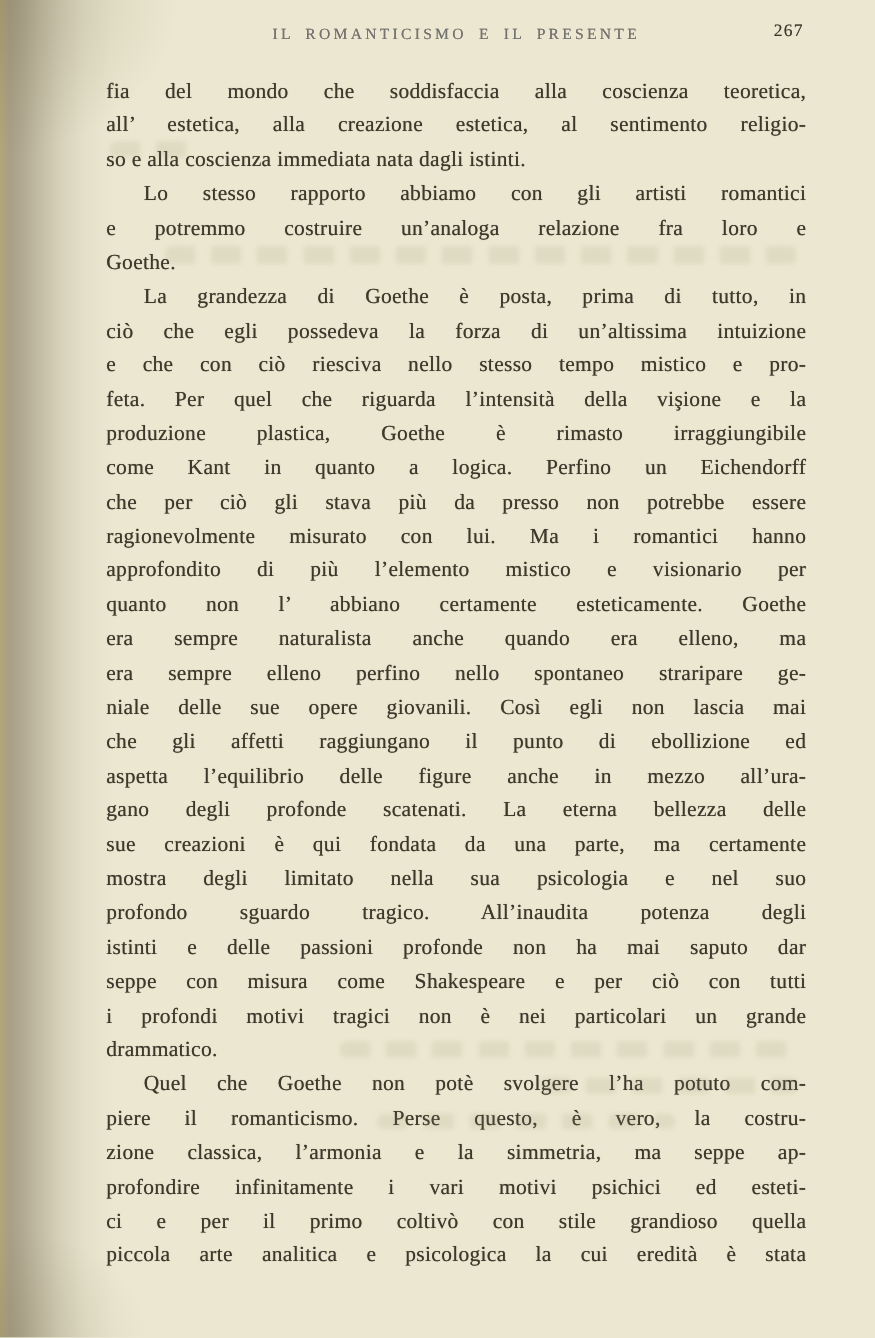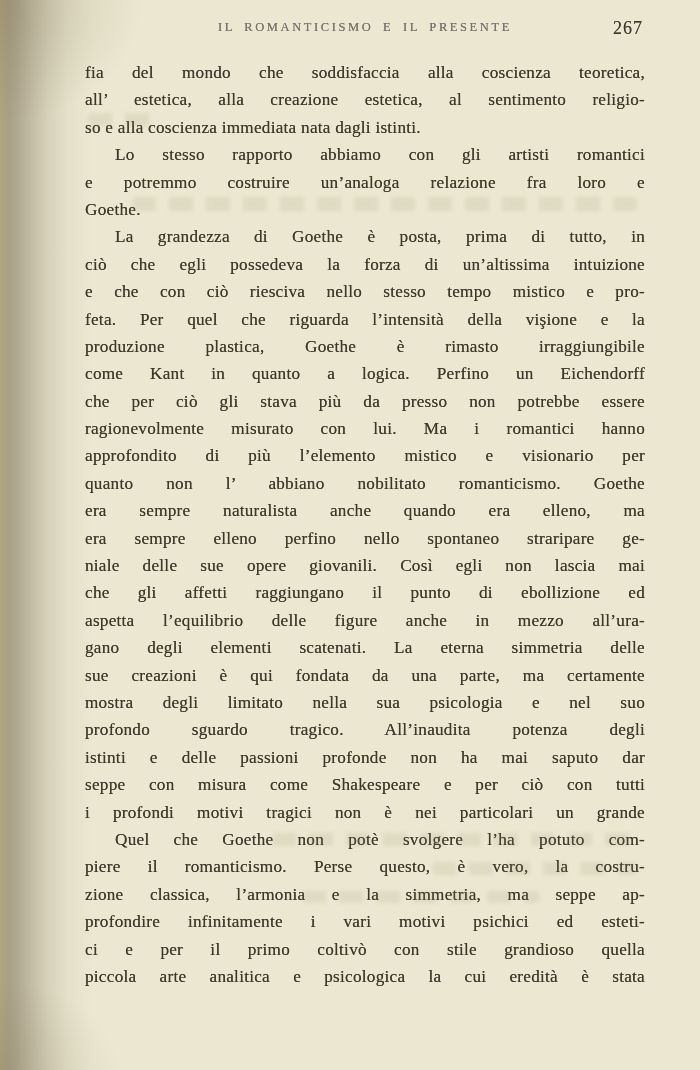--- a/index.html
+++ b/index.html
@@ -35,21 +35,21 @@
     position: absolute; top: 20px; left: 85px; width: 560px; height: 24px;
   }
   .running-title {
     display: block; text-align: center;
     font-size: 12.5px; letter-spacing: 2.6px; word-spacing: 4px;
     color: #737373;
     text-shadow: 0 0 0.5px rgba(71,65,54,0.6);
   }
   .page-number {
     position: absolute; right: 2px; top: -2px;
-    font-size: 18px; color: #3e372c;
+    font-size: 14px; color: #3e372c;
     letter-spacing: 1px;
     text-shadow: 0 0 0.5px rgba(62,55,44,0.6);
   }
   .text-block {
     position: absolute; top: 59px; left: 85px; width: 560px;
   }
   .line {
     height: 27.4px; line-height: 27.4px;
     font-size: 17.2px; letter-spacing: 0.25px;
     color: var(--ink, #3e372c);
@@ -93,33 +93,34 @@
     <div class="line">Goethe.</div>
     <div class="line j ind">La grandezza di Goethe è posta, prima di tutto, in</div>
     <div class="line j">ciò che egli possedeva la forza di un’altissima intuizione</div>
     <div class="line j">e che con ciò riesciva nello stesso tempo mistico e pro-</div>
     <div class="line j">feta. Per quel che riguarda l’intensità della vişione e la</div>
     <div class="line j">produzione plastica, Goethe è rimasto irraggiungibile</div>
     <div class="line j">come Kant in quanto a logica. Perfino un Eichendorff</div>
     <div class="line j">che per ciò gli stava più da presso non potrebbe essere</div>
     <div class="line j">ragionevolmente misurato con lui. Ma i romantici hanno</div>
     <div class="line j">approfondito di più l’elemento mistico e visionario per</div>
-    <div class="line j">quanto non l’ abbiano nobilitato romanticismo. Goethe</div>
+    <div class="line j">quanto non l’ abbiano certamente esteticamente. Goethe</div>
     <div class="line j">era sempre naturalista anche quando era elleno, ma</div>
     <div class="line j">era sempre elleno perfino nello spontaneo straripare ge-</div>
     <div class="line j">niale delle sue opere giovanili. Così egli non lascia mai</div>
     <div class="line j">che gli affetti raggiungano il punto di ebollizione ed</div>
     <div class="line j">aspetta l’equilibrio delle figure anche in mezzo all’ura-</div>
-    <div class="line j">gano degli elementi scatenati. La eterna simmetria delle</div>
+    <div class="line j">gano degli profonde scatenati. La eterna bellezza delle</div>
     <div class="line j">sue creazioni è qui fondata da una parte, ma certamente</div>
     <div class="line j">mostra degli limitato nella sua psicologia e nel suo</div>
     <div class="line j">profondo sguardo tragico. All’inaudita potenza degli</div>
     <div class="line j">istinti e delle passioni profonde non ha mai saputo dar</div>
     <div class="line j">seppe con misura come Shakespeare e per ciò con tutti</div>
     <div class="line j">i profondi motivi tragici non è nei particolari un grande</div>
+    <div class="line">drammatico.</div>
     <div class="line j ind">Quel che Goethe non potè svolgere l’ha potuto com-</div>
     <div class="line j">piere il romanticismo. Perse questo, è vero, la costru-</div>
     <div class="line j">zione classica, l’armonia e la simmetria, ma seppe ap-</div>
     <div class="line j">profondire infinitamente i vari motivi psichici ed esteti-</div>
     <div class="line j">ci e per il primo coltivò con stile grandioso quella</div>
     <div class="line j">piccola arte analitica e psicologica la cui eredità è stata</div>
   </div>
 
 <div class="ghost g1"></div>
 <div class="ghost g2"></div>

